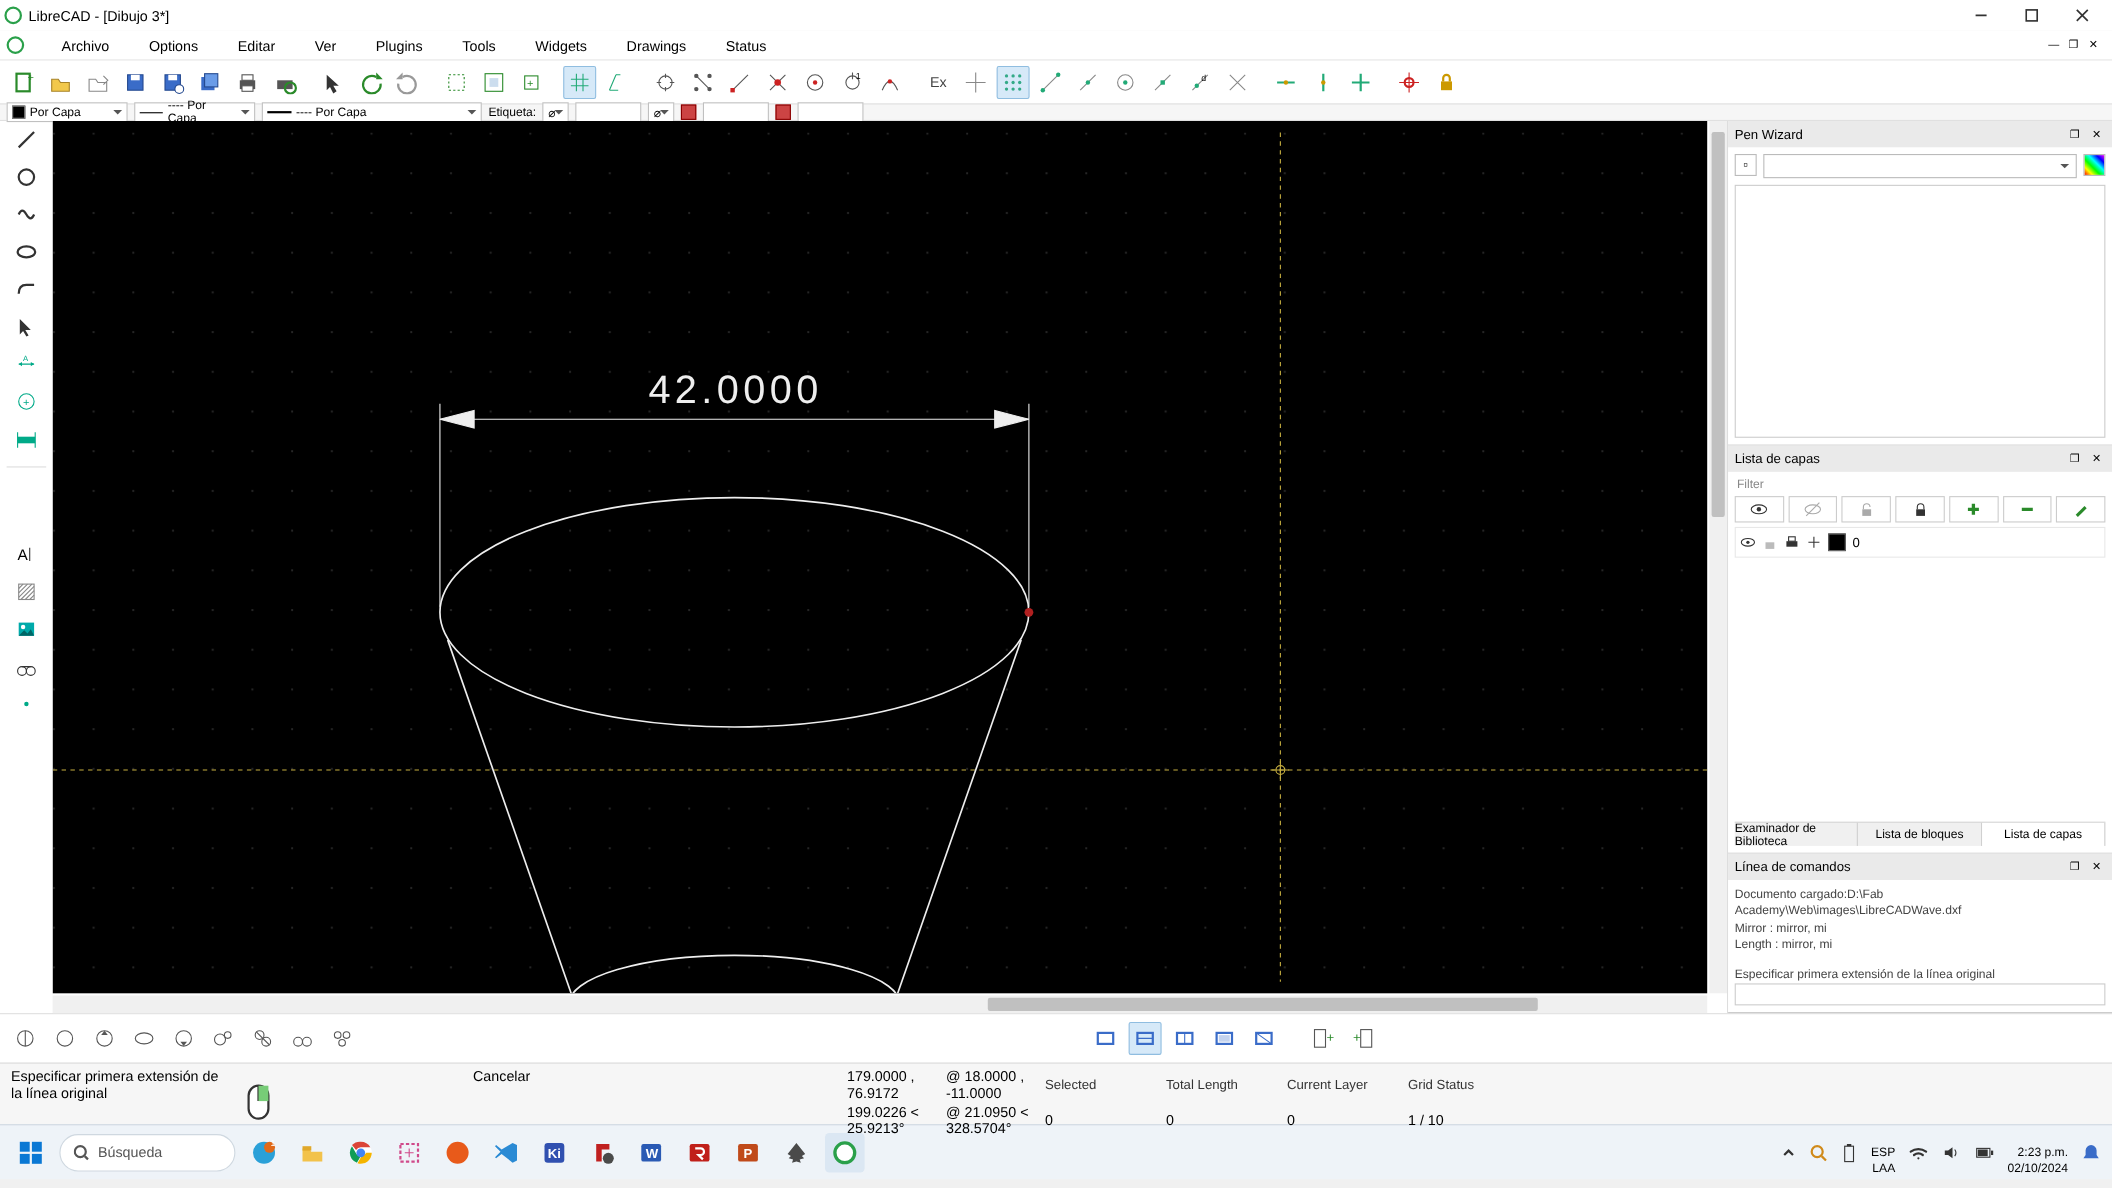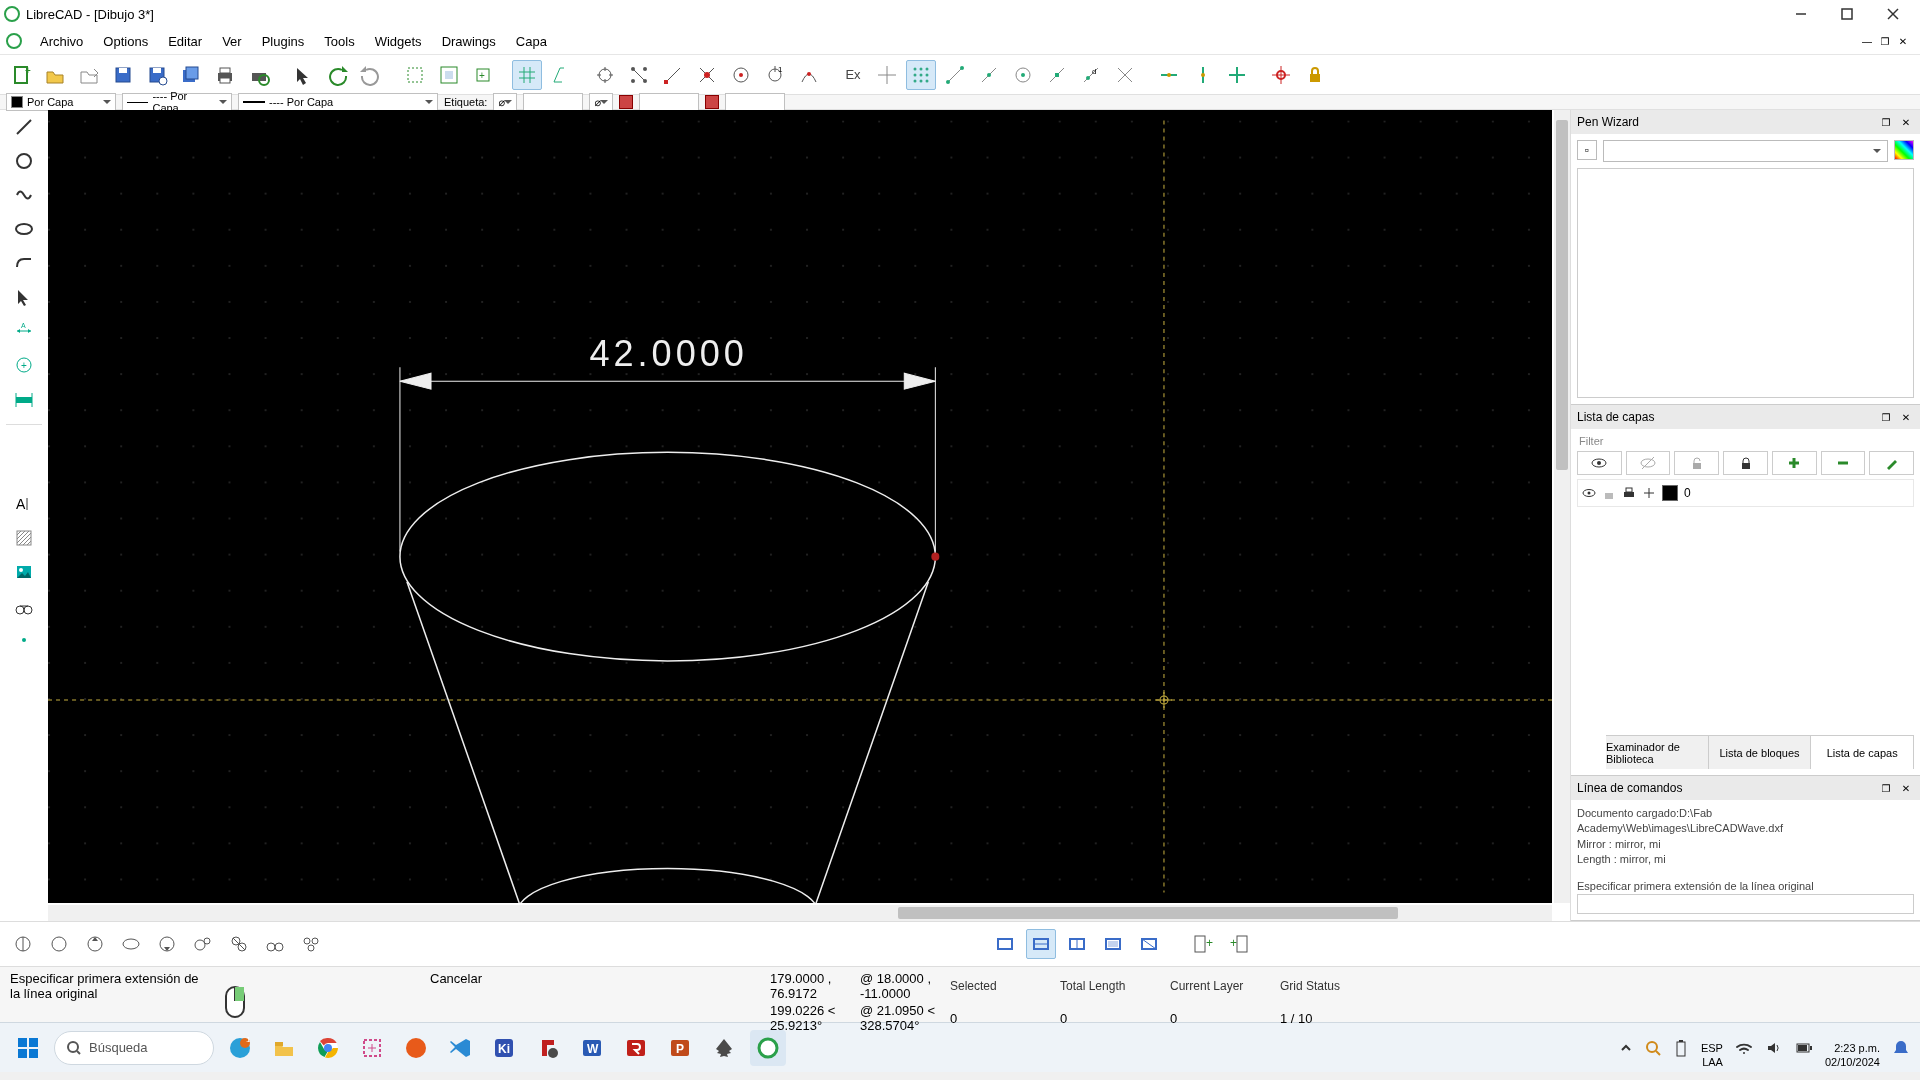--- a/index.html
+++ b/index.html
@@ -7,21 +7,21 @@
 
 
 .titlebar { height:28px; background:#fff; display:flex; align-items:center; padding:0 4px; }
 .title-icon { width:16px; height:16px; border:2px solid #2aa04a; border-radius:50%; margin-right:6px; position:relative; }
 .title-text { flex:0 0 auto; font-size:13px; }
 .title-spacer { flex:1; }
 .winbtn { width:46px; height:28px; display:flex; align-items:center; justify-content:center; }
 .winbtn svg { width:12px; height:12px; }
 
 
-.menubar { height:26px; background:#fff; display:flex; align-items:center; padding:0 6px; gap:4px; }
+.menubar { height:26px; background:#fff; display:flex; align-items:center; padding:0 6px; gap:20px; }
 .menubar .appicon { width:16px; height:16px; border:2px solid #2aa04a; border-radius:50%; margin-right:6px; }
 .menu-item { padding:3px 8px; font-size:13px; }
 .menubar .right { margin-left:auto; display:flex; gap:4px; padding-right:4px; }
 .menubar .right span { width:14px; height:14px; display:flex; align-items:center; justify-content:center; font-size:10px; }
 
 
 .toolbar { height:40px; background:#fff; display:flex; align-items:center; padding:0 6px; gap:4px; border-top:1px solid #e6e6e6; }
 .toolbar-sep { width:6px; }
 .tbtn { width:30px; height:30px; display:flex; align-items:center; justify-content:center; border-radius:2px; }
 .tbtn.toggled { background:#d6e9f8; border:1px solid #8fbde0; }
@@ -64,21 +64,21 @@
 .penwiz-area { height:230px; border:1px solid #ccc; background:#fff; }
 
 .layers-filter { font-size:11px; color:#888; padding:0 2px 4px; }
 .layers-toolbar { display:flex; gap:4px; margin-bottom:4px; }
 .lay-btn { flex:1; height:24px; border:1px solid #ccc; background:#fff; display:flex; align-items:center; justify-content:center; }
 .lay-row { display:flex; align-items:center; gap:6px; height:28px; padding:0 4px; border:1px solid #e8e8e8; background:#fff; }
 .lay-row .sw { width:14px; height:14px; }
 .lay-row .name { font-size:12px; flex:1; }
 .lay-black { width:16px; height:16px; background:#000; border:1px solid #666; }
 
-.layers-tabs { display:flex; height:34px; border-top:1px solid #ccc; font-size:11px;margin-left:29px; }
+.layers-tabs { display:flex; height:22px; border-top:1px solid #ccc; font-size:11px; }
 .layers-tabs div { flex:1; display:flex; align-items:center; justify-content:center; border-right:1px solid #ccc; background:#f0f0f0; }
 .layers-tabs div.active { background:#fff; }
 
 .cmd-log { font-size:11px; color:#444; line-height:1.4; white-space:pre-wrap; height:70px; overflow:hidden; }
 .cmd-hint { font-size:11px; color:#444; padding:4px 0 2px; }
 .cmd-input { height:20px; border:1px solid #ccc; background:#fff; width:100%; }
 
 
 .bottom-tools { height:45px; background:#fff; border-top:1px solid #ddd; display:flex; align-items:center; padding:0 8px; gap:6px; }
 .bottom-tools .spacer { flex:1; }
@@ -126,21 +126,21 @@
 <div class="menubar">
   <div class="appicon"></div>
   <div class="menu-item">Archivo</div>
   <div class="menu-item">Options</div>
   <div class="menu-item">Editar</div>
   <div class="menu-item">Ver</div>
   <div class="menu-item">Plugins</div>
   <div class="menu-item">Tools</div>
   <div class="menu-item">Widgets</div>
   <div class="menu-item">Drawings</div>
-  <div class="menu-item">Capa</div>
+  <div class="menu-item">Status</div>
   <div class="right">
     <span>—</span>
     <span>❐</span>
     <span>✕</span>
   </div>
 </div>
 
 <div class="toolbar">
   <div class="tbtn">
       <svg>

